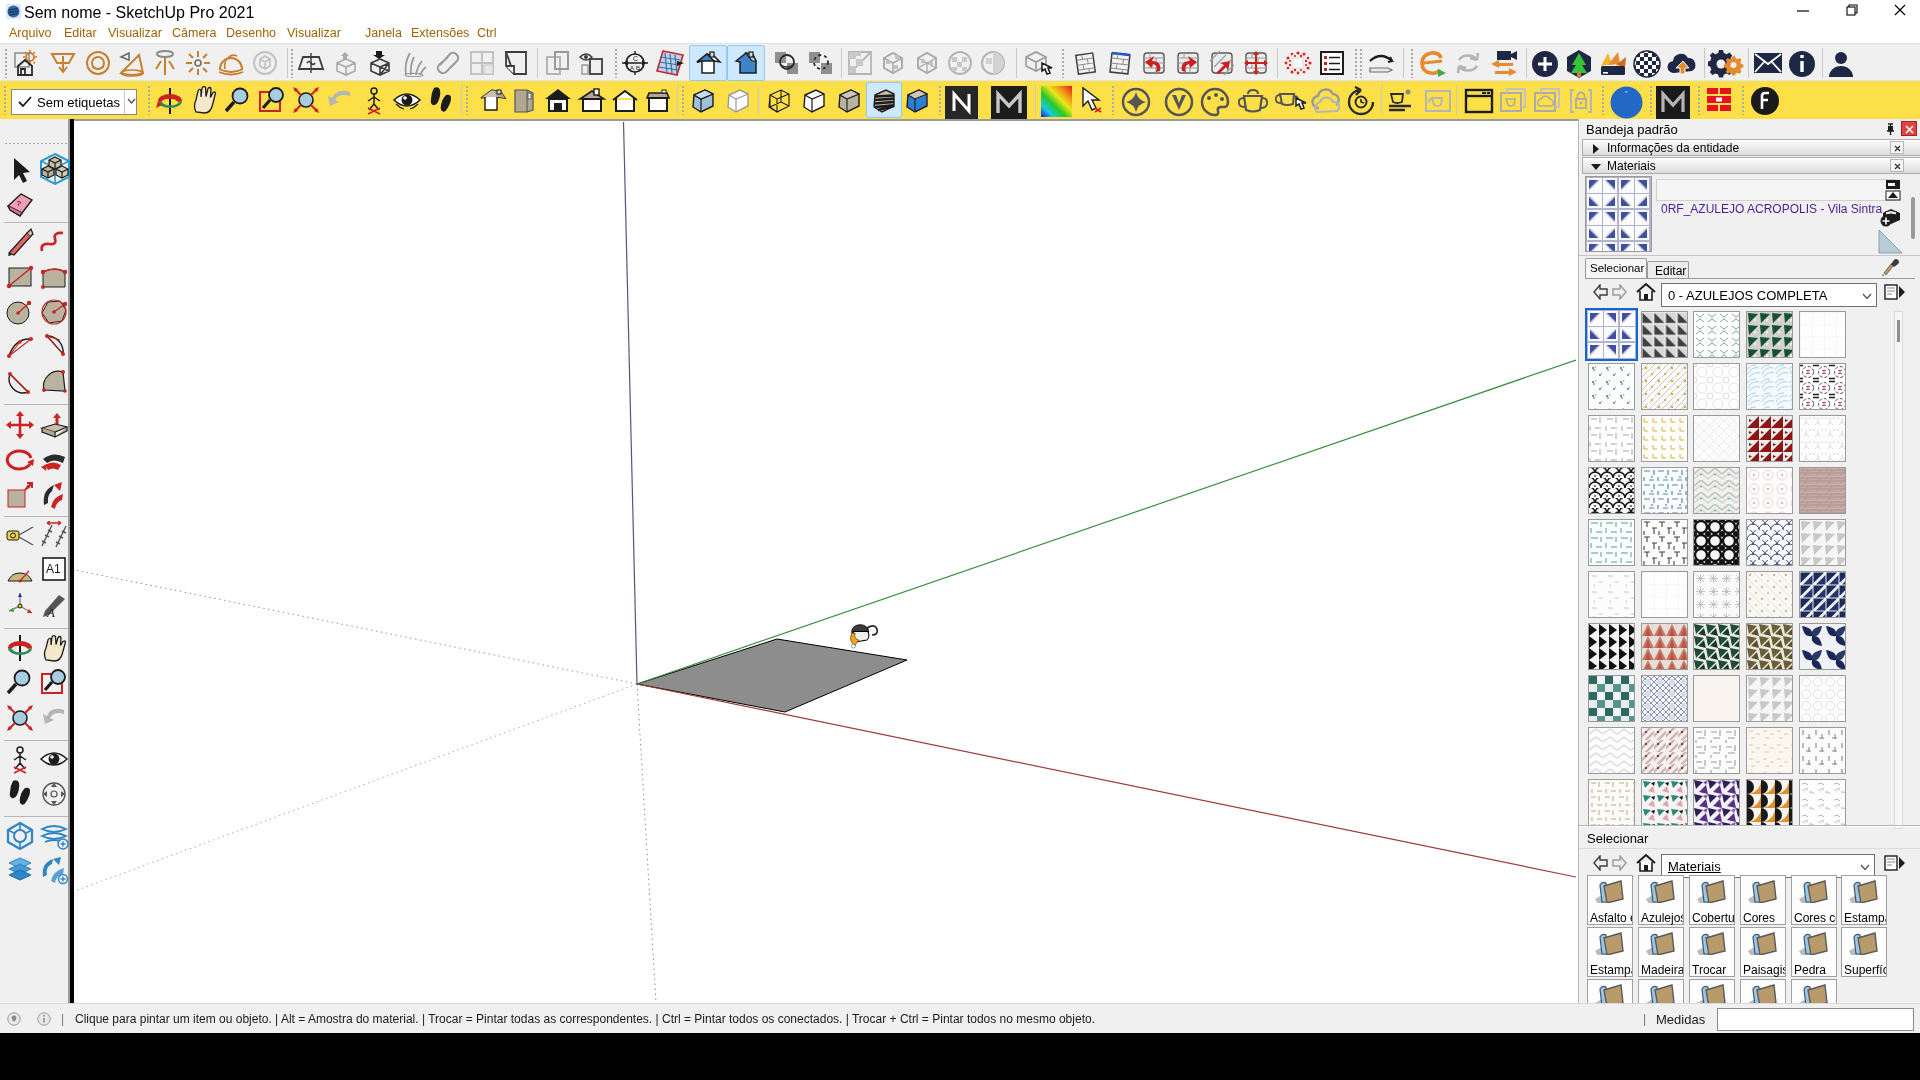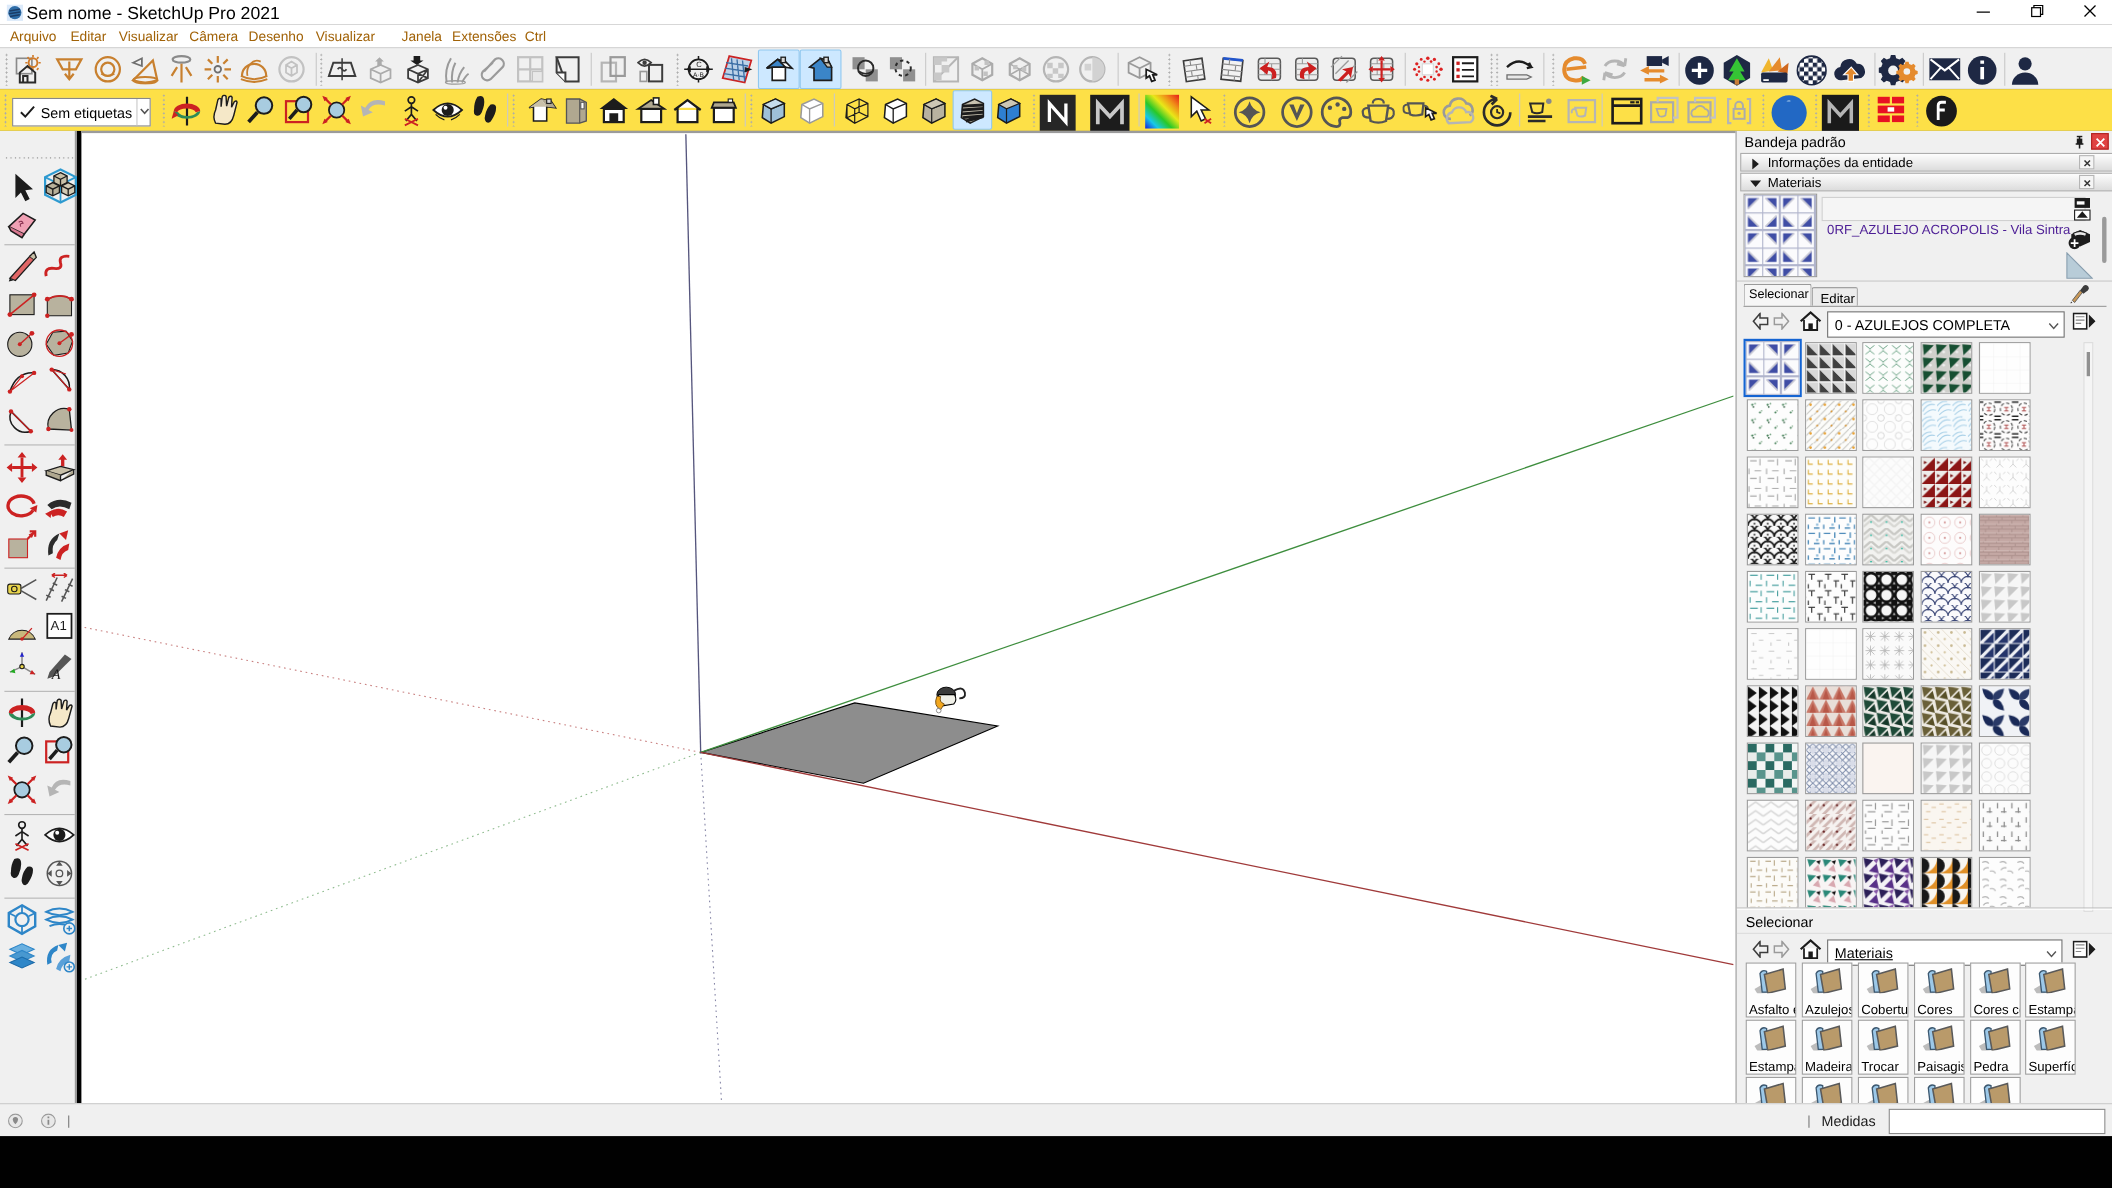--- a/index.html
+++ b/index.html
@@ -1553,17 +1553,18 @@
     <div class="abs" style="left:332px;top:78px;width:4px;height:42px;background:#9a9a9a;border-radius:2px"></div>
   </div>
   <div class="abs" id="statusbar">
     <svg class="abs" style="left:7px;top:8px" width="50" height="14" viewBox="0 0 50 14">
       <circle cx="7" cy="7" r="6.2" fill="#e8e8e8" stroke="#9a9a9a"></circle>
       <path d="M7 3.5 a2.4 2.4 0 0 1 2.4 2.4 q0 1.6 -2.4 4.2 q-2.4 -2.6 -2.4 -4.2 A2.4 2.4 0 0 1 7 3.5 Z" fill="#8a8a8a"></path>
       <circle cx="37" cy="7" r="6.2" fill="#e8e8e8" stroke="#9a9a9a"></circle>
       <path d="M37 3 v1.6 M37 6 v4.5" stroke="#8a8a8a" stroke-width="1.6"></path>
     </svg>
     <span class="abs" style="left:61px;top:8px;font-size:12px;color:#7a7a7a">|</span>
+    <span class="abs" style="left:75px;top:8px;font-size:12px;color:#1a1a1a">Clique para pintar um item ou objeto. | Alt = Amostra do material. | Trocar = Pintar todas as correspondentes. | Ctrl = Pintar todos os conectados. | Trocar + Ctrl = Pintar todos no mesmo objeto.</span>
     <span class="abs" style="left:1643px;top:8px;font-size:12px;color:#7a7a7a">|</span>
     <span class="abs" style="left:1656px;top:8px;font-size:13px;color:#1a1a1a">Medidas</span>
     <div class="abs" style="left:1717px;top:4px;width:197px;height:23px;background:#fff;border:1px solid #8a8a8a"></div>
   </div>
   <div class="abs" id="blackbar"></div>
 
 </body></html>

